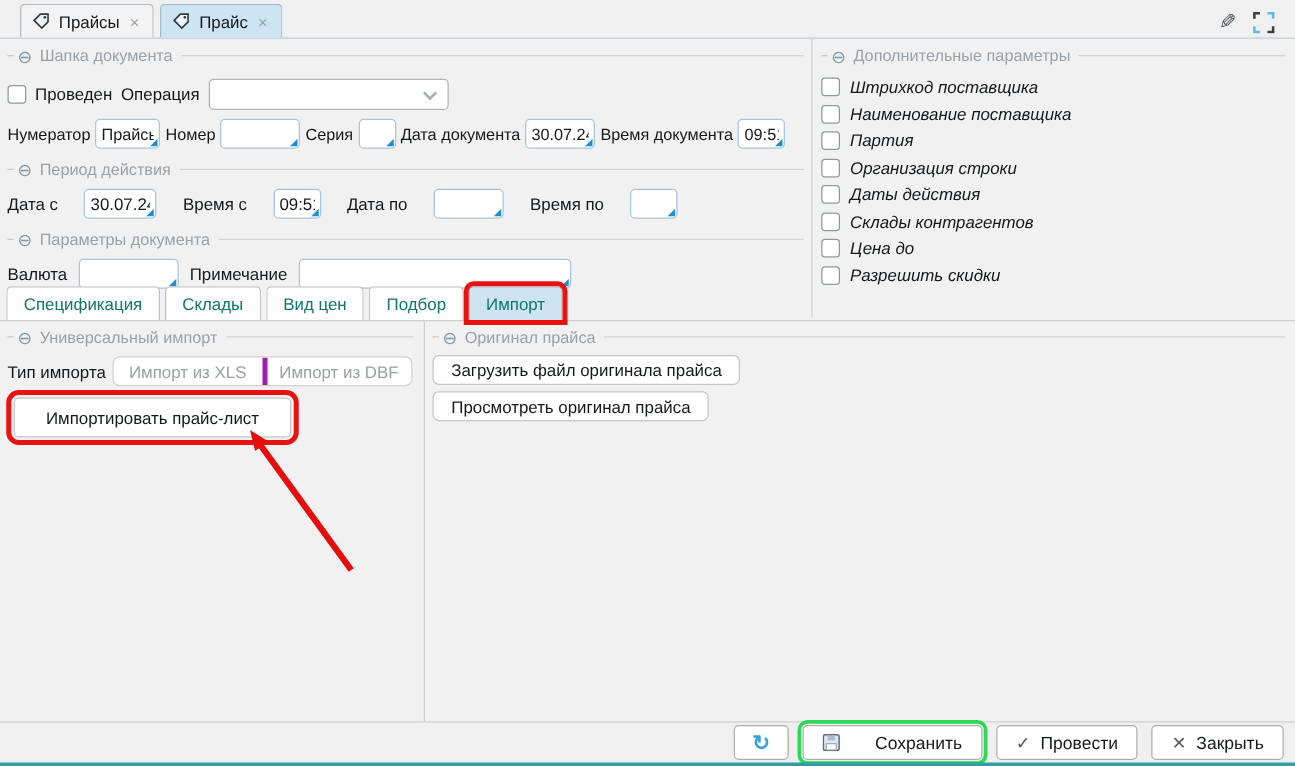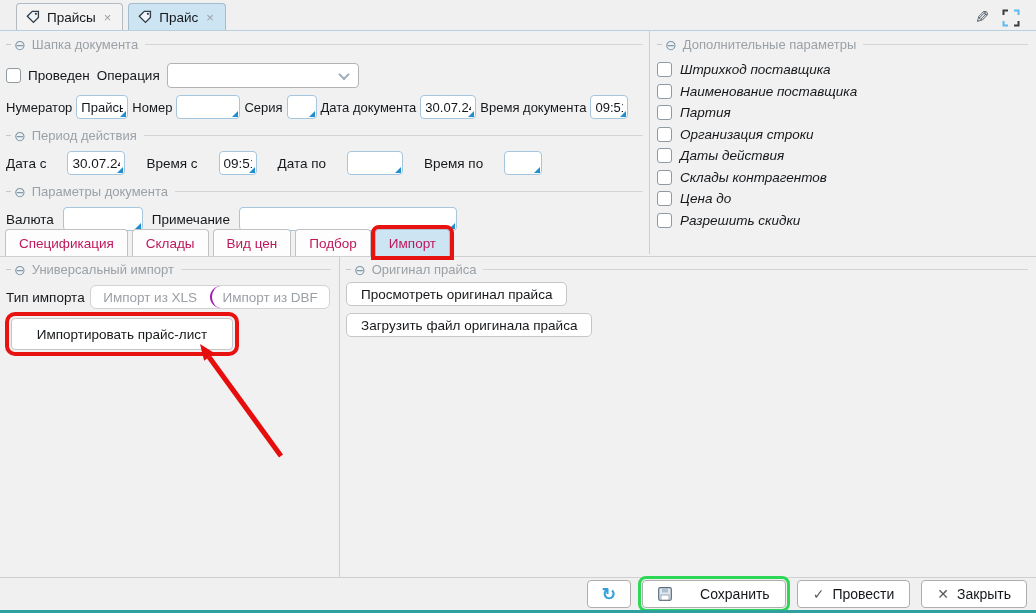--- a/index.html
+++ b/index.html
@@ -34,32 +34,32 @@
   .cb { width:15px; height:15px; background:#fff; border:1px solid #8f9aa1; border-radius:3px; flex:none; }
   .lab { color:#15181b; }
 
   
   .hdr-left { position:absolute; top:31px; left:0; width:650px; height:223px; border-right:1px solid #cfcfcf; padding:6px 6px 0 6px; overflow:hidden; }
   .hdr-right { position:absolute; top:31px; left:651px; width:385px; height:223px; padding:6px 8px 0 6px; }
   .cbrow { display:flex; align-items:center; gap:8px; height:21.5px; }
 
   
   .doctabs { position:absolute; top:229px; left:5px; display:flex; gap:4px; z-index:3; }
-  .dtab { height:27px; padding:0 13px; display:flex; align-items:center; background:#fdfdfd; border:1px solid #c2c2c2; border-bottom:none; border-radius:4px 4px 0 0; font-size:13.5px; color:#be185d; }
+  .dtab { height:27px; padding:0 13px; display:flex; align-items:center; background:#fdfdfd; border:1px solid #c2c2c2; border-bottom:none; border-radius:4px 4px 0 0; font-size:13.5px; color:#0f766e; }
   .dtab.active { background:#cde4f3; border-color:#a9c2d2; outline:4px solid #e81310; outline-offset:0px; }
 
   
   .main { position:absolute; top:256px; left:0; width:1036px; height:321px; border-top:1px solid #cfcfcf; }
   .vdiv { position:absolute; top:0; left:339px; width:1px; height:321px; background:#cfcfcf; }
   .main-left { position:absolute; top:0; left:0; width:339px; height:321px; padding:5px 8px 0 6px; }
   .main-right { position:absolute; top:0; left:340px; width:696px; height:321px; padding:5px 8px 0 6px; }
   .btn { background:#fff; border:1px solid #c6c6c6; border-radius:5px; height:24px; display:inline-flex; align-items:center; justify-content:center; padding:0 14px; font-size:13.5px; color:#15181b; flex:none; }
   .seg { display:inline-flex; background:#fff; border:1px solid #d2d2d2; border-radius:6px; height:24px; overflow:hidden; flex:none; }
   .seg .s { width:119px; display:flex; align-items:center; justify-content:center; color:#9aa0a6; font-size:13.5px; }
-  .seg .s + .s { border-left:2px solid #a21caf;border-radius:11px; }
+  .seg .s + .s { border-left:4px solid #a21caf; }
   .import-btn { margin-top:9px; margin-left:5px; width:222px; height:32px; outline:4px solid #e81310; outline-offset:2px; border-radius:4px; }
   .arrow-svg { position:absolute; left:186px; top:77px; width:110px; height:130px; }
 
   
   .footer { position:absolute; top:577px; left:0; width:1036px; height:33px; background:#f0f0f0; border-top:1px solid #cfcfcf; display:flex; align-items:center; justify-content:flex-end; gap:11px; padding-right:9px; }
   .fbtn { background:#fff; border:1px solid #aeaeae; border-radius:4px; height:28px; display:flex; align-items:center; gap:8px; padding:0 15px; font-size:14px; color:#15181b; }
   .fbtn.icononly { padding:0 14px; }
   .refresh { color:#3aa0dc; font-size:17px; font-weight:bold; line-height:1; }
   .save-annot { outline:3px solid #2ed857; outline-offset:1px;gap:28px; }
   .checkglyph { color:#5a5a5a; font-size:14px; }
@@ -265,25 +265,25 @@
       </svg>
     </div>
 
     <div class="main-right">
       <div class="sec">
         <span class="tick"></span>
         <span class="minus">⊖</span>
         <span class="ttl">Оригинал прайса</span>
         <span class="rule"></span>
       </div>
+      <div style="margin-top:7px;">
+        <div class="btn">Загрузить файл оригинала прайса</div>
+      </div>
       <div style="margin-top:5px;">
         <div class="btn">Просмотреть оригинал прайса</div>
-      </div>
-      <div style="margin-top:7px;">
-        <div class="btn">Загрузить файл оригинала прайса</div>
       </div>
     </div>
   </div>
 
   <div class="footer">
     <div class="fbtn icononly">
       <span class="refresh">↻</span>
     </div>
     <div class="fbtn save-annot">
       <svg width="14" height="14" viewBox="0 0 14 14">

